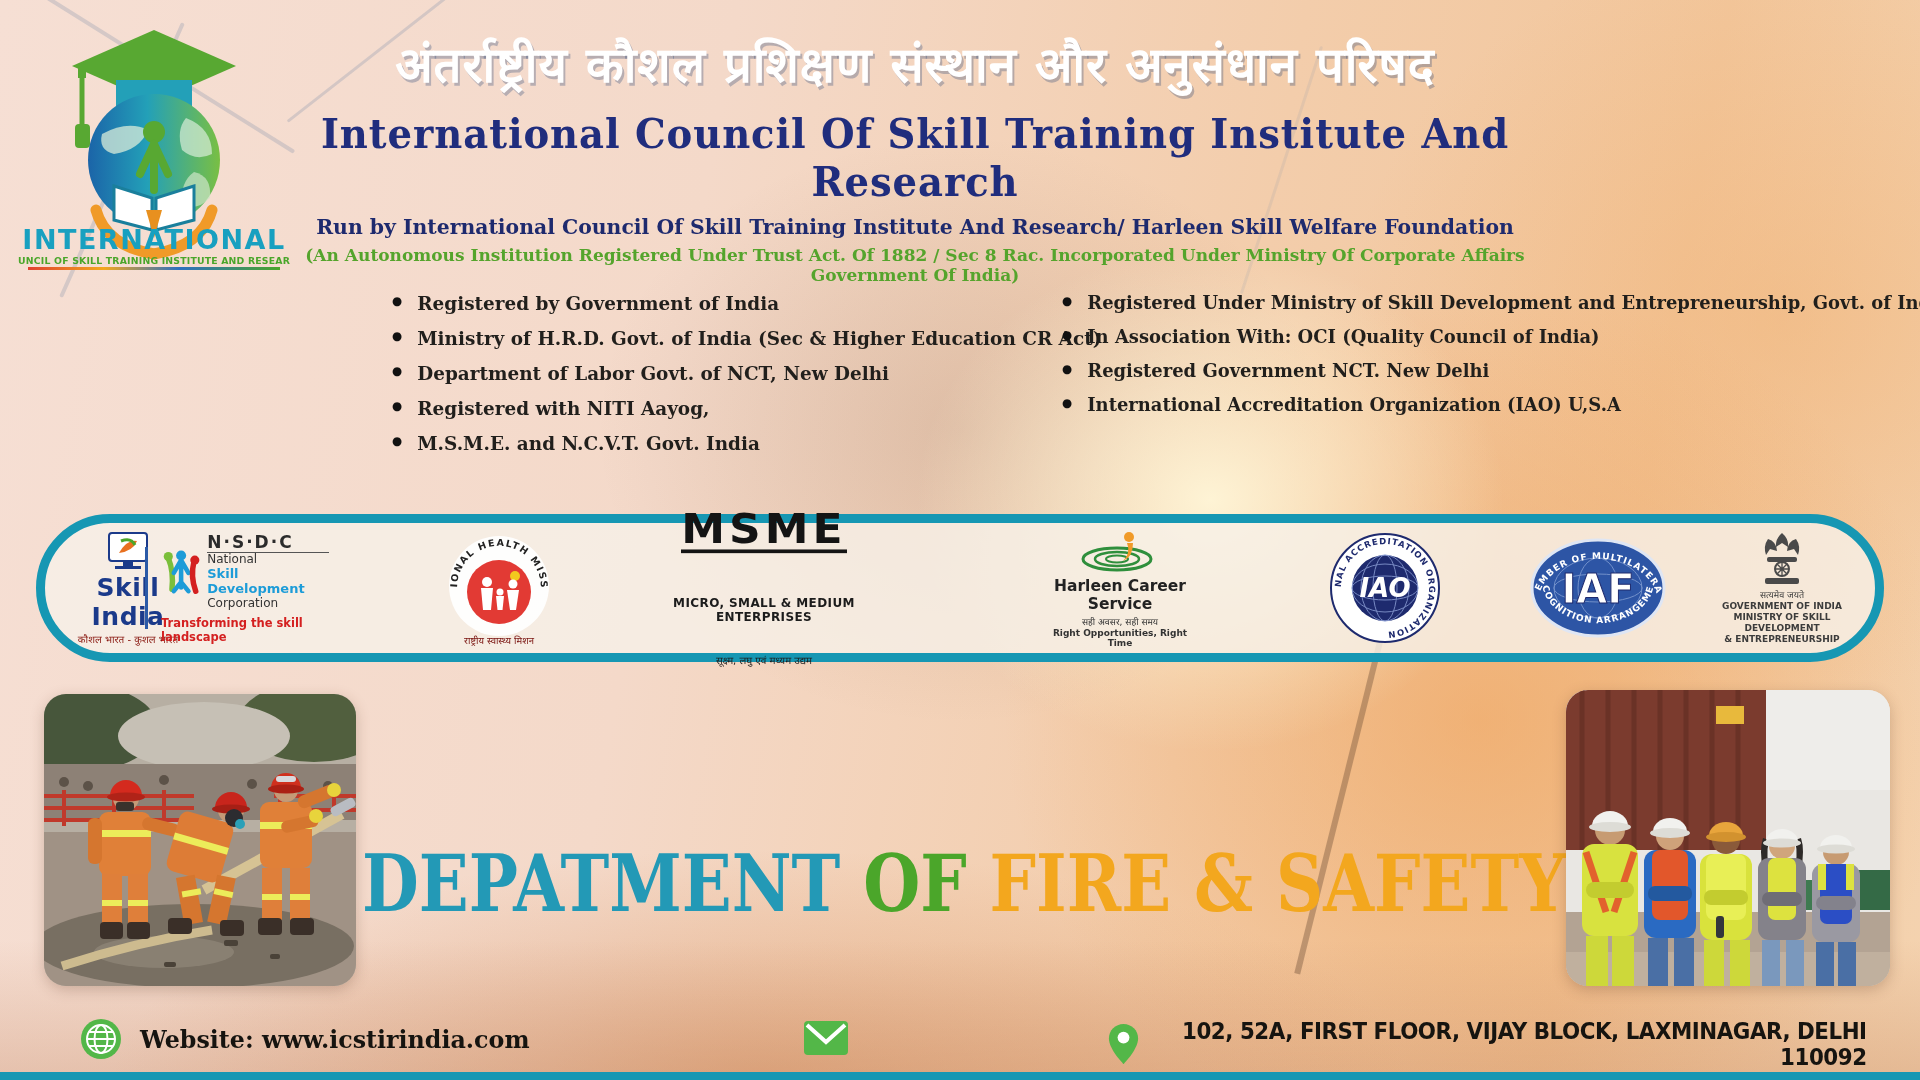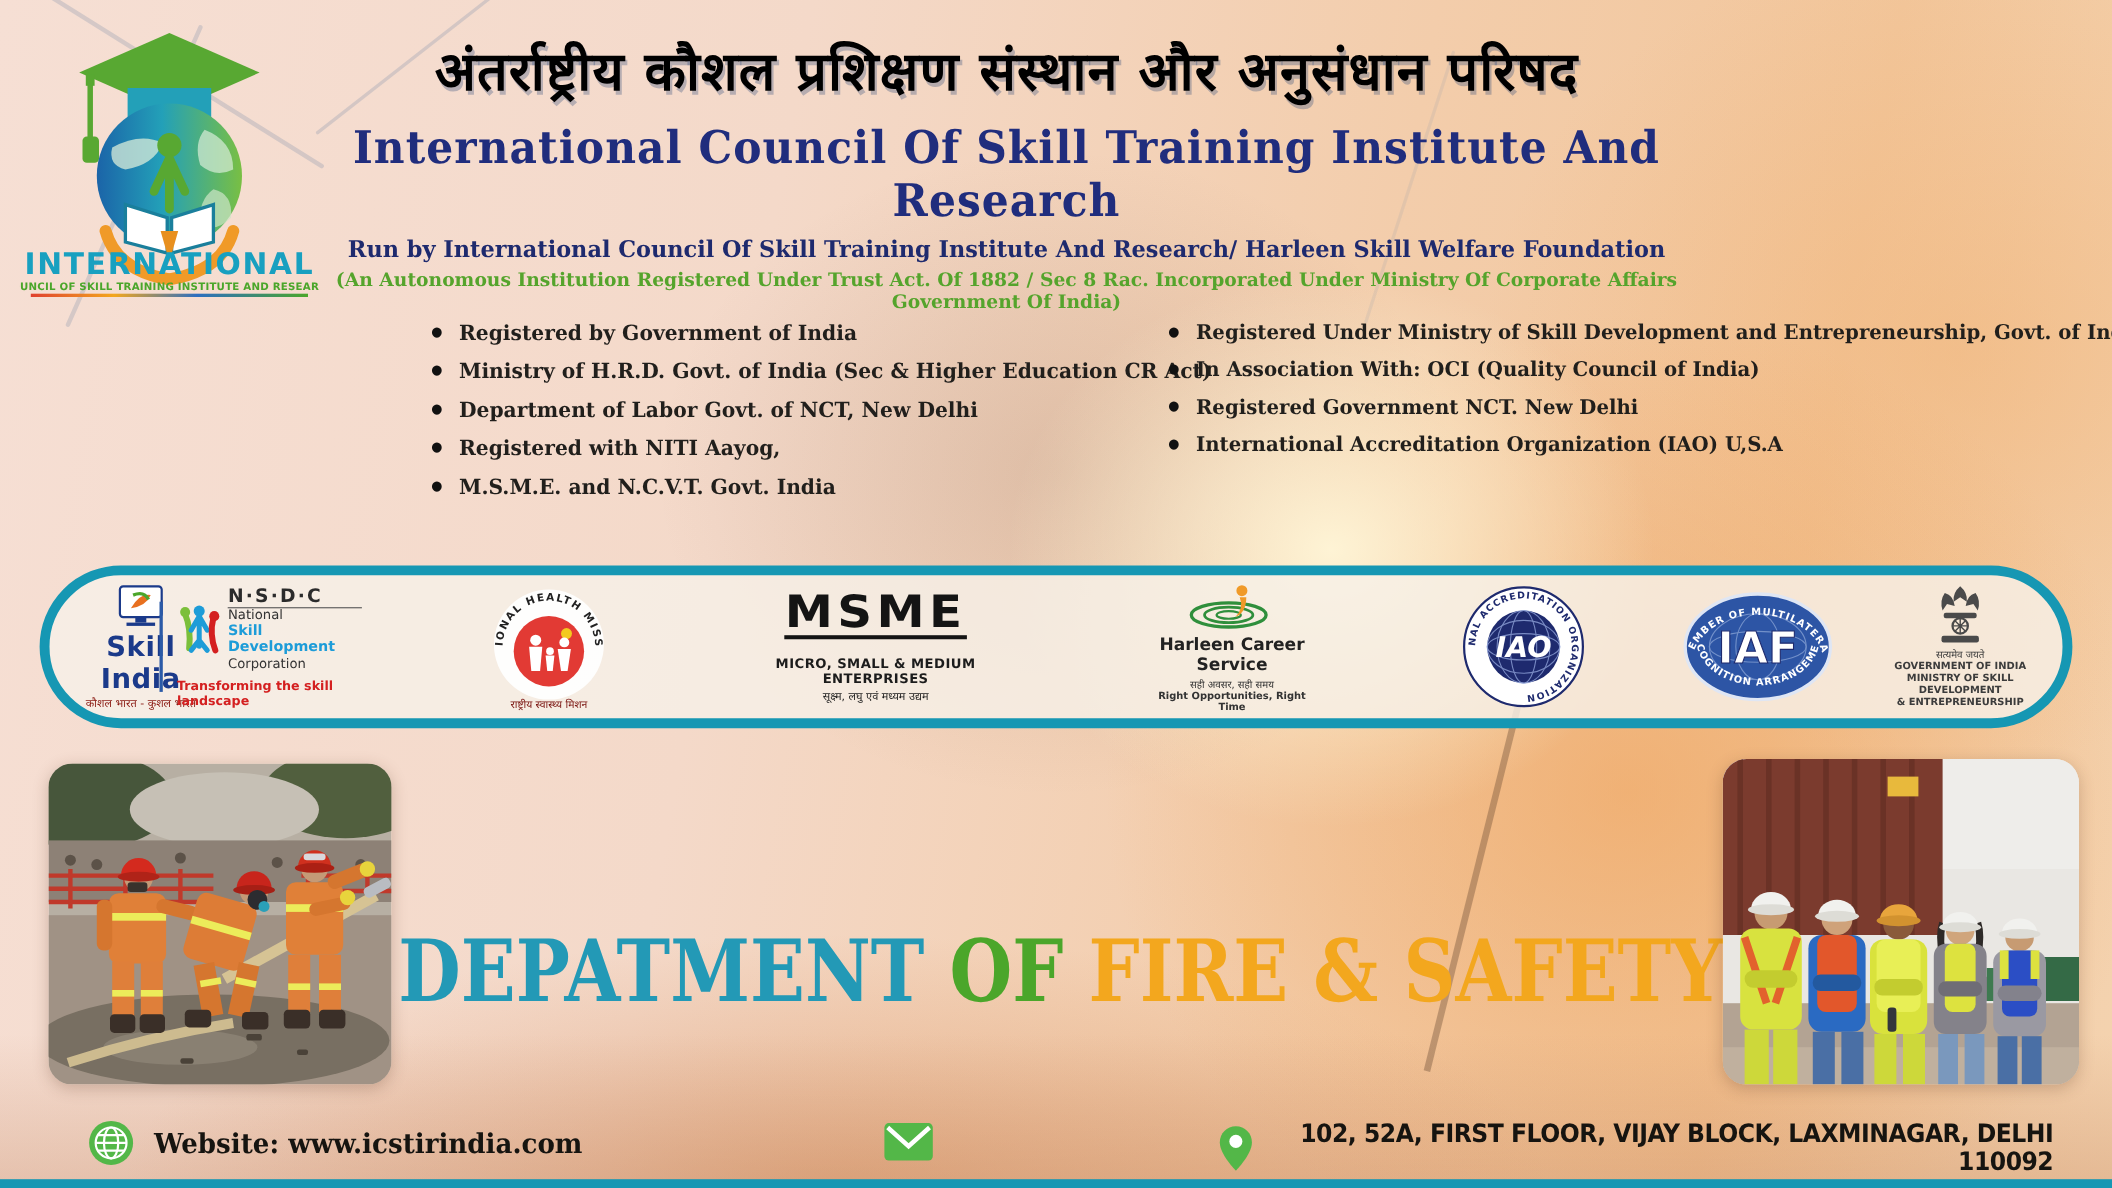--- a/index.html
+++ b/index.html
@@ -18,21 +18,21 @@
     background:linear-gradient(to top, rgba(186,116,74,.28), rgba(186,116,74,0));}
   .branch{position:absolute;background:rgba(135,148,172,.30);border-radius:3px;}
   .b1{left:-20px;top:60px;width:340px;height:4px;transform:rotate(32deg);}
   .b2{left:120px;top:10px;width:4px;height:300px;transform:rotate(24deg);}
   .b3{left:260px;top:40px;width:260px;height:3px;transform:rotate(-38deg);}
   .b4{left:1280px;top:40px;width:3px;height:260px;transform:rotate(18deg);opacity:.5;}
   .pole{position:absolute;left:1345px;top:560px;width:6px;height:420px;background:rgba(92,62,44,.35);transform:rotate(14deg);}
   
   .inst-logo{position:absolute;left:18px;top:14px;}
   .titles{position:absolute;left:250px;top:30px;width:1330px;text-align:center;}
-  .t-hindi{font-size:49px;font-weight:bold;color:#000000;letter-spacing:1px;
+  .t-hindi{font-size:49px;font-weight:bold;color:#ffffff;letter-spacing:1px;
     text-shadow:2px 3px 0 rgba(40,70,120,.30);font-family:"DejaVu Sans",sans-serif;}
   .t-english{margin-top:14px;font-size:41px;font-weight:bold;color:#202d7d;
     font-family:"DejaVu Serif","Liberation Serif",serif;letter-spacing:1px;
     transform:scaleX(.94);transform-origin:center;}
   .t-runby{margin-top:8px;font-size:21px;font-weight:bold;color:#1e2a6e;
     font-family:"DejaVu Serif","Liberation Serif",serif;transform:scaleX(.97);}
   .t-auto{margin-top:6px;font-size:17px;font-weight:bold;color:#55a42c;
     font-family:"DejaVu Serif","Liberation Serif",serif;}
   
   .bullets{position:absolute;margin:0;padding:0;list-style:none;
@@ -54,21 +54,21 @@
   .si-sub{font-size:10px;color:#8a1a12;margin-top:1px;}
   .divider{left:100px;top:24px;width:3px;height:82px;background:#2b5aa7;position:absolute;}
   .nsdc{left:112px;width:168px;align-items:flex-start;text-align:left;padding-left:4px;}
   .nsdc-row{display:flex;align-items:center;gap:6px;}
   .nsdc-acronym{font-size:17px;font-weight:bold;color:#2b2b2b;letter-spacing:2px;border-bottom:1px solid #555;}
   .nsdc-l1,.nsdc-l3{font-size:12px;font-weight:normal;color:#333;line-height:1.15;}
   .nsdc-l2{font-size:13px;font-weight:bold;color:#1d9cd8;line-height:1.15;}
   .nsdc-tag{font-size:11.5px;font-weight:bold;color:#d42020;margin-top:5px;}
   .nhm{left:392px;width:124px;}
   .nhm-sub{font-size:9.5px;color:#7a1410;margin-top:-4px;}
-  .msme{left:646px;width:210px;}
+  .msme{left:614px;width:210px;gap:28px;}
   .msme-acronym{font-size:44px;font-weight:900;color:#141414;letter-spacing:4px;line-height:.9;
     font-family:"DejaVu Sans",sans-serif;transform:scaleY(.92);border-bottom:4px solid #141414;padding-bottom:2px;}
   .msme-l1{font-size:12px;font-weight:bold;color:#1c1c1c;margin-top:14px;letter-spacing:.4px;}
   .msme-l2{font-size:10px;color:#1c1c1c;margin-top:1px;}
   .ncs{left:1000px;width:150px;}
   .ncs-title{font-size:15.5px;font-weight:bold;color:#222;margin-top:2px;}
   .ncs-l1{font-size:9px;color:#333;margin-top:2px;}
   .ncs-l2{font-size:9px;font-weight:bold;color:#333;}
   .iao{left:1278px;width:124px;}
   .iaf{left:1478px;width:150px;}

